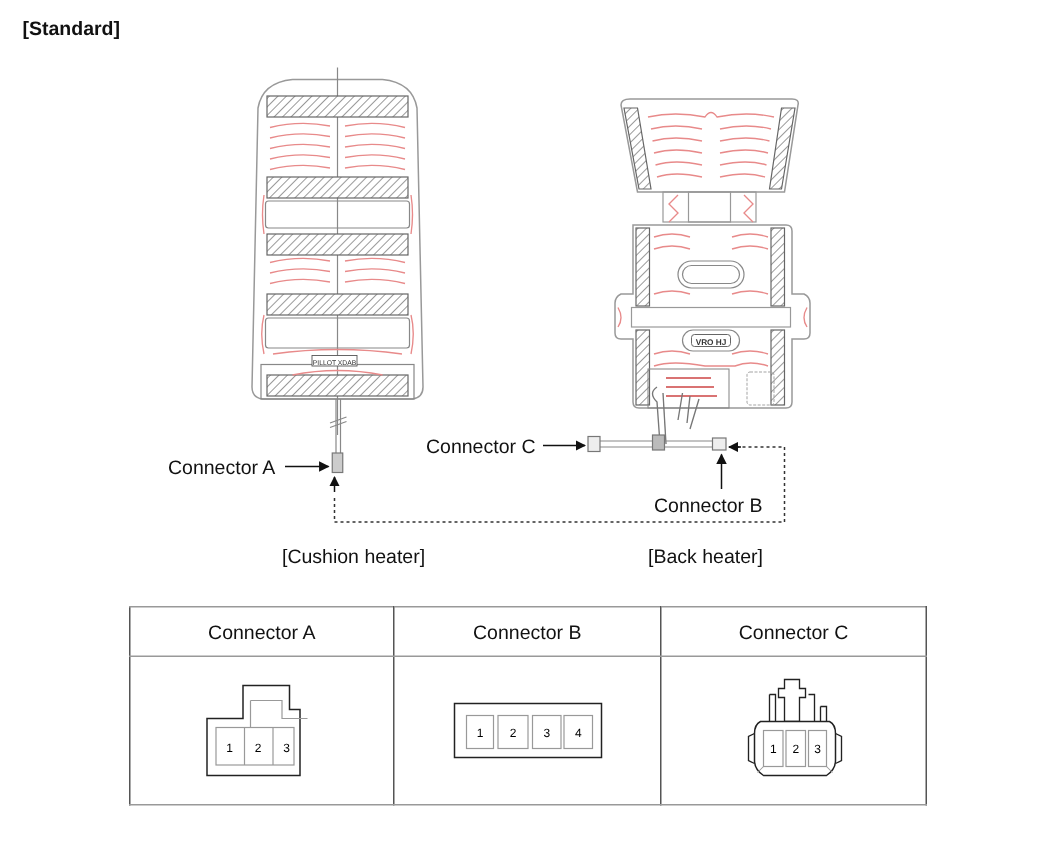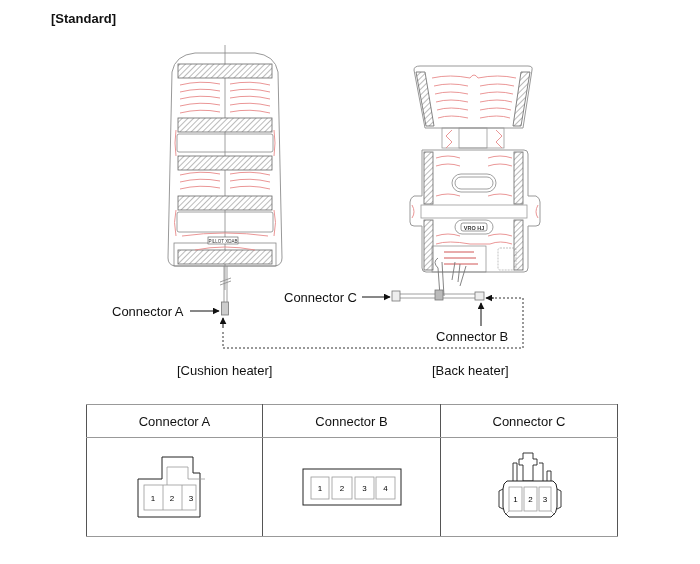--- a/index.html
+++ b/index.html
@@ -1,18 +1,18 @@
 <!DOCTYPE html>
 <html><head>
   <meta charset="utf-8">
   <style>
     html, body { margin: 0; padding: 0; background: #ffffff; }
     body { width: 700px; height: 564px; position: relative; overflow: hidden;
            font-family: "Liberation Sans", sans-serif; color: #111; }
-    .title { position: absolute; left: 15px; top: 11px; font-size: 13px; font-weight: bold; margin-left: 36px; }
+    .title { position: absolute; left: 15px; top: 11px; font-size: 13px; font-weight: bold; }
     .lbl { position: absolute; font-size: 13px; white-space: nowrap; }
     svg.diagram { position: absolute; left: 0; top: 0; }
     table.conn { position: absolute; left: 86px; top: 404px; width: 531px; height: 132px;
                  border-collapse: collapse; table-layout: fixed; }
     table.conn th, table.conn td { border: 1.5px solid #555; text-align: center; padding: 0; }
     table.conn th { font-weight: normal; font-size: 13px; height: 32px; border-bottom-color: #999; }
     table.conn td { height: 98px; position: relative; }
     table.conn tr:first-child th { border-top-color: #999; }
     table.conn tr:last-child td { border-bottom-color: #999; }
     .pinsvg { display: block; margin: 0 auto; }
@@ -124,21 +124,21 @@
   <line x1="481" y1="326" x2="481" y2="303" stroke="#111" stroke-width="1" marker-end="url(#arrow)"></line>
 
   <polyline points="223,332 223,348 523,348 523,298 492,298" fill="none" stroke="#333" stroke-width="1" stroke-dasharray="2,2"></polyline>
   <line x1="223" y1="328" x2="223" y2="318" stroke="#111" stroke-width="1" marker-end="url(#arrow)"></line>
   <line x1="494" y1="298" x2="486" y2="298" stroke="#111" stroke-width="1" marker-end="url(#arrow)"></line>
 </svg>
 
 <div class="lbl" style="left:112px; top:304px;">Connector A</div>
 <div class="lbl" style="left:284px; top:290px;">Connector C</div>
 <div class="lbl" style="left:436px; top:329px;">Connector B</div>
-<div class="lbl" style="left:177px; top:363px;">[Cushion heater]</div>
+<div class="lbl" style="left:188px; top:363px;">[Cushion heater]</div>
 <div class="lbl" style="left:432px; top:363px;">[Back heater]</div>
 
 <table class="conn">
   <colgroup>
       <col style="width:176px">
       <col style="width:178px">
       <col style="width:177px">
     </colgroup>
   <tbody>
       <tr>

